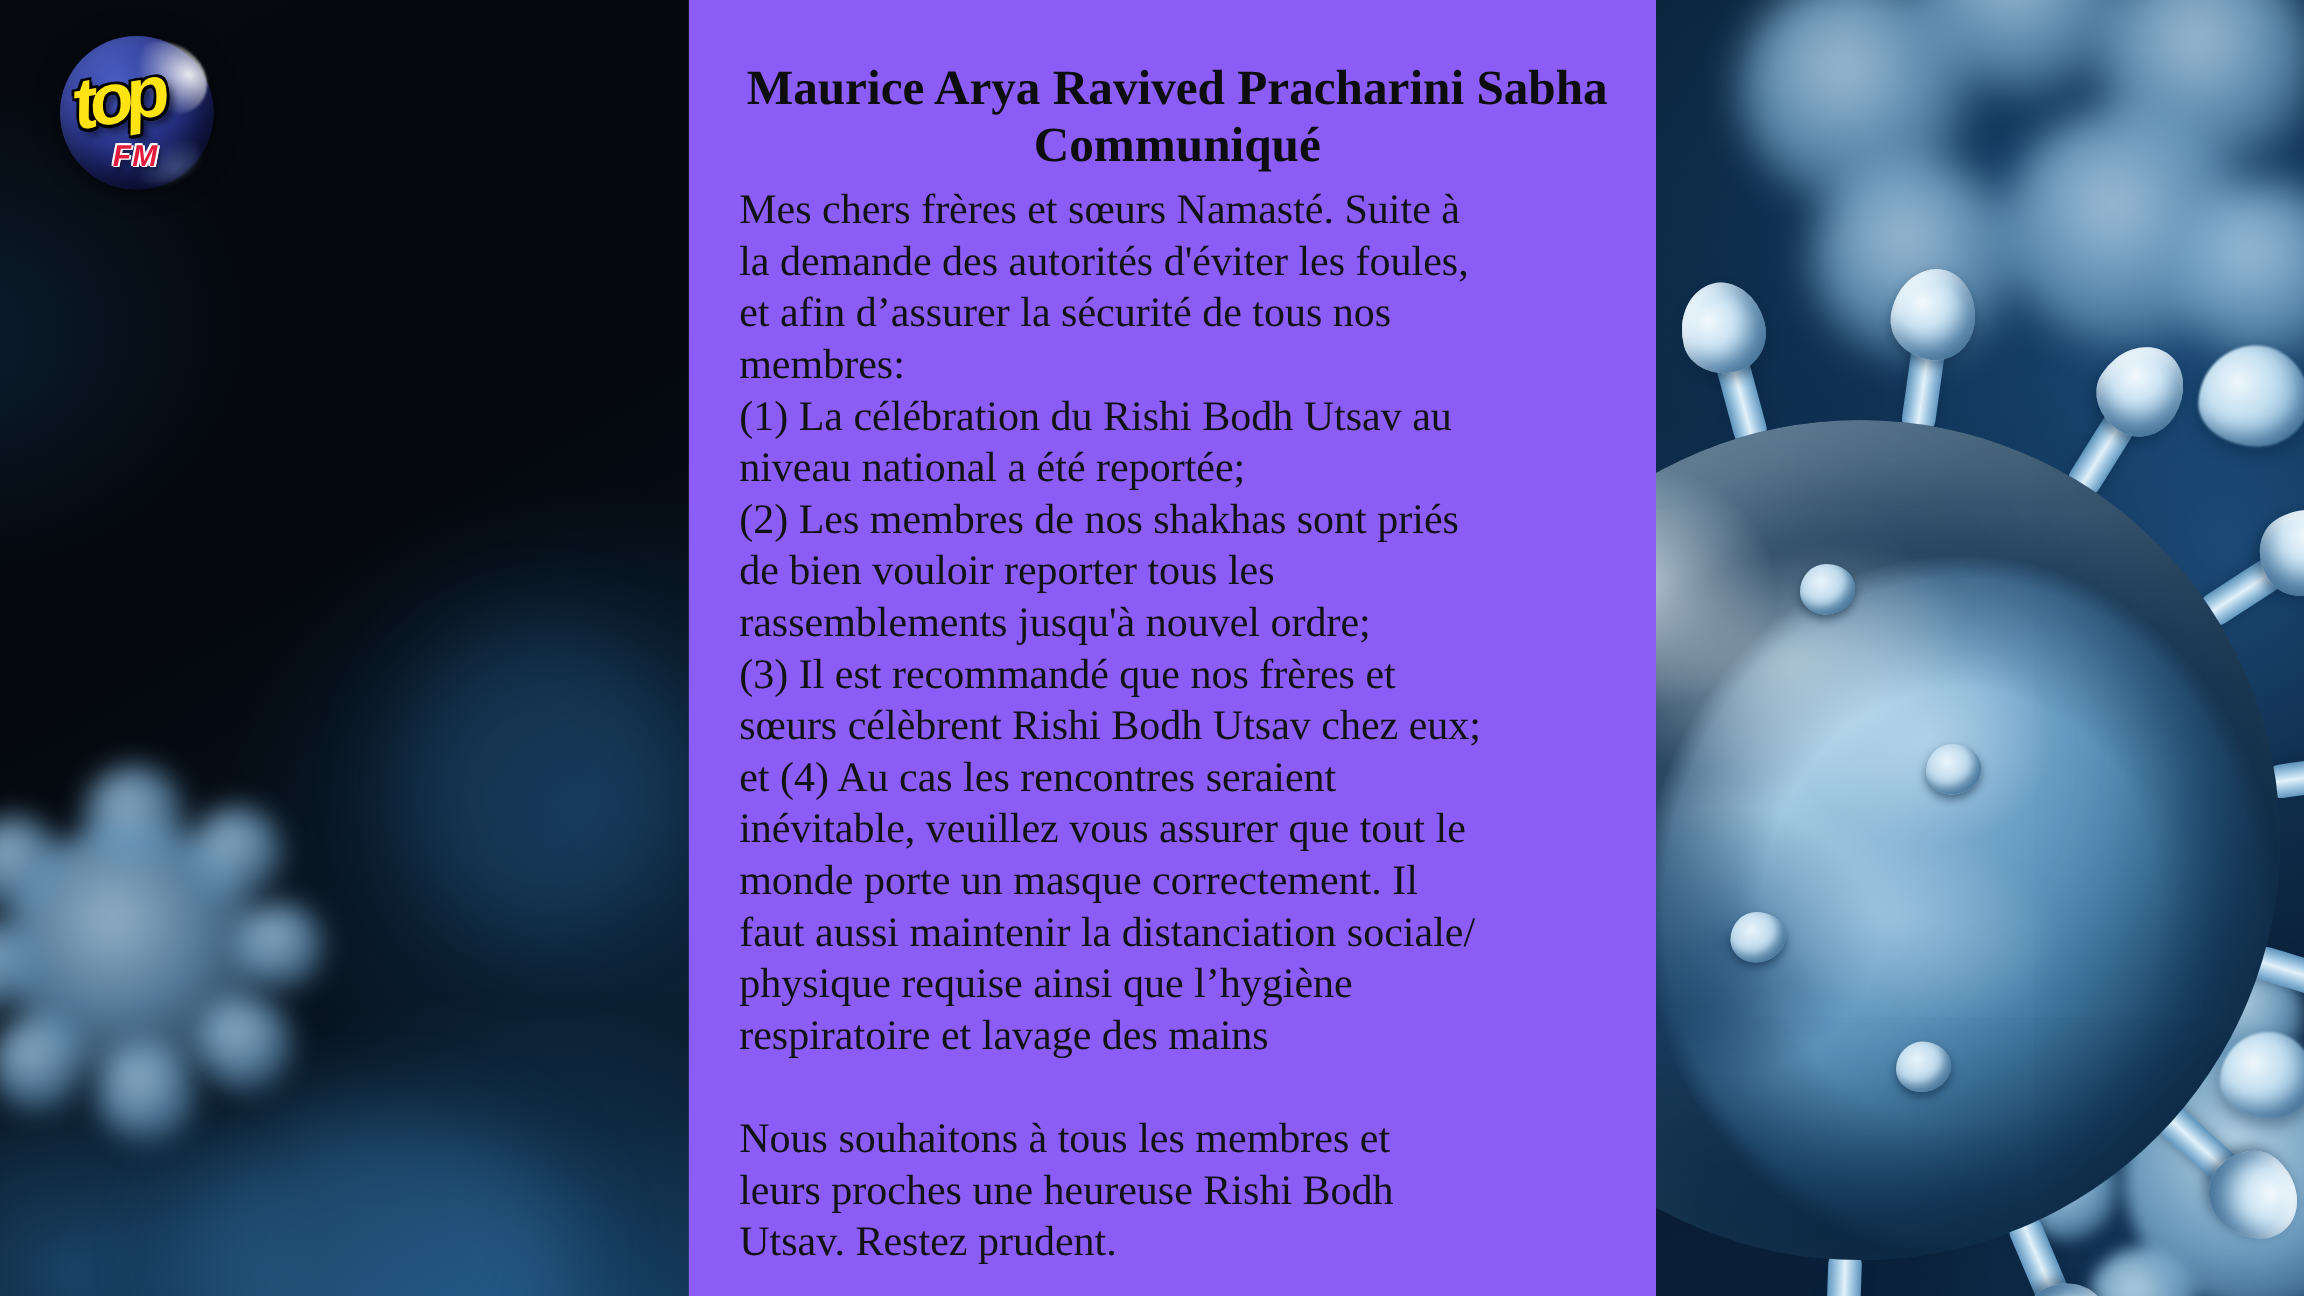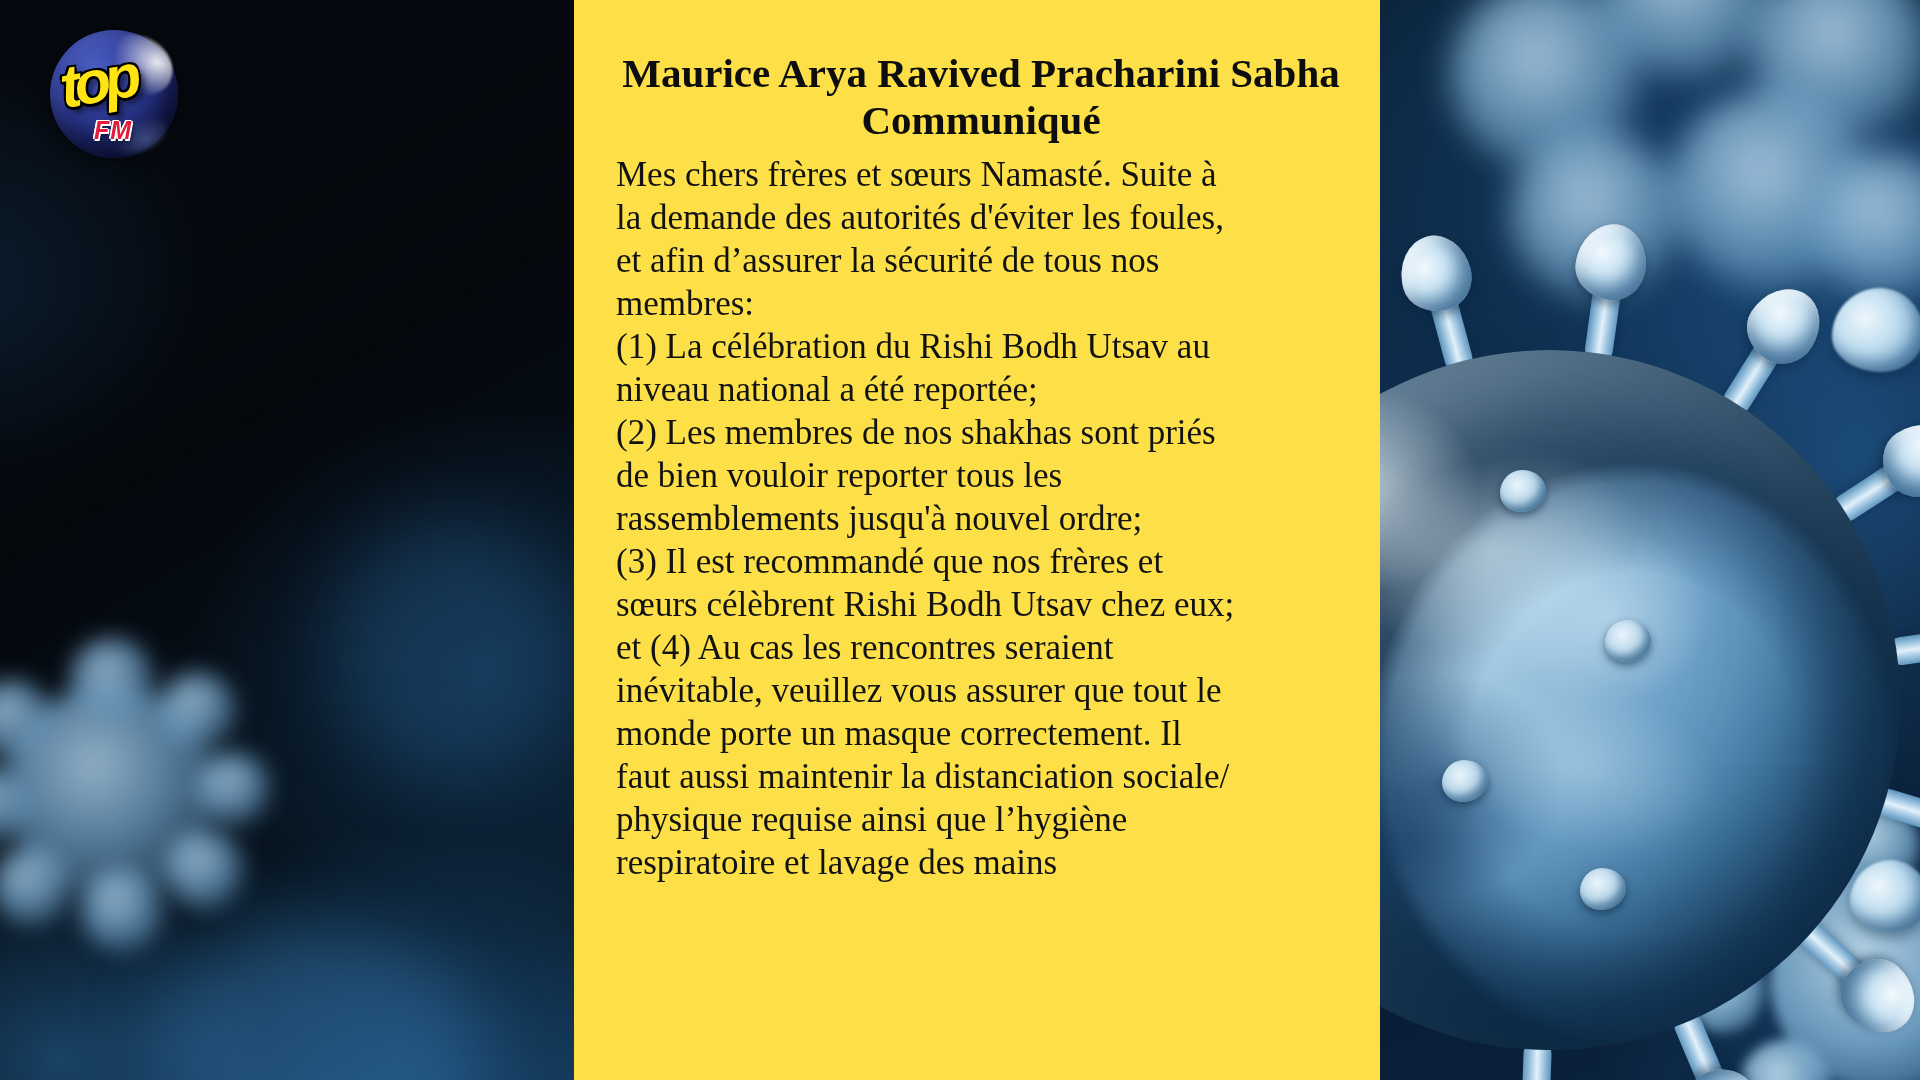--- a/index.html
+++ b/index.html
@@ -43,21 +43,21 @@
     background:radial-gradient(ellipse at 60% 70%, rgba(150,180,255,.35), rgba(255,255,255,0) 65%);
     transform:rotate(-20deg);filter:blur(2px);}
   .logo-top{position:absolute;left:10px;top:22px;z-index:2;font-weight:bold;font-style:italic;
     font-size:60px;line-height:60px;letter-spacing:-6px;color:#ffe312;transform:rotate(-10deg);
     text-shadow:2px 2px 0 #000,-2px 2px 0 #000,2px -2px 0 #000,-2px -2px 0 #000,0 3px 0 #000,4px 6px 7px rgba(0,0,0,.65);}
   .logo-fm{position:absolute;left:44px;top:88px;z-index:3;font-weight:bold;font-style:italic;
     font-size:25px;line-height:25px;letter-spacing:1px;color:#e31b3d;
     text-shadow:1.5px 0 0 #fff,-1.5px 0 0 #fff,0 1.5px 0 #fff,0 -1.5px 0 #fff,1.5px 1.5px 0 #fff,-1.5px -1.5px 0 #fff,2px 4px 4px rgba(0,0,0,.55);}
 
   
-  .center-panel{position:absolute;left:574px;top:0;width:806px;height:1080px;background:#fde047;
+  .center-panel{position:absolute;left:574px;top:0;width:806px;height:1080px;background:#8b5cf6;
     box-sizing:border-box;padding:50px 34px 0 42px;color:#121212;}
   .doc-title{font-weight:bold;font-size:41px;line-height:47px;text-align:center;white-space:pre-line;color:#0d0d0d;margin:0;}
   .doc-body{margin-top:9px;font-size:35px;line-height:43px;white-space:pre-line;}
   .doc-closing{margin-top:43px;font-size:35px;line-height:43px;white-space:pre-line;}
 
   
   .right-panel{position:absolute;left:1380px;top:0;width:540px;height:1080px;overflow:hidden;
     background:
       radial-gradient(420px 520px at 88% 42%, rgba(40,105,165,.55), rgba(0,0,0,0) 75%),
       radial-gradient(520px 420px at 55% 12%, rgba(25,75,125,.5), rgba(0,0,0,0) 75%),
@@ -152,20 +152,23 @@
 de bien vouloir reporter tous les
 rassemblements jusqu'à nouvel ordre;
 (3) Il est recommandé que nos frères et
 sœurs célèbrent Rishi Bodh Utsav chez eux;
 et (4) Au cas les rencontres seraient
 inévitable, veuillez vous assurer que tout le
 monde porte un masque correctement.  Il
 faut aussi maintenir la distanciation sociale/
 physique requise ainsi que l’hygiène
 respiratoire et lavage des mains</div>
+    <div class="doc-closing">Nous souhaitons à tous les membres et
+leurs proches une heureuse Rishi Bodh
+Utsav. Restez prudent.</div>
   </div>
 
   <div class="right-panel">
     <div class="bg-cluster">
       <div class="blob c1"></div>
       <div class="blob c2"></div>
       <div class="blob c3"></div>
       <div class="blob c4"></div>
       <div class="blob c5"></div>
       <div class="blob c6"></div>

